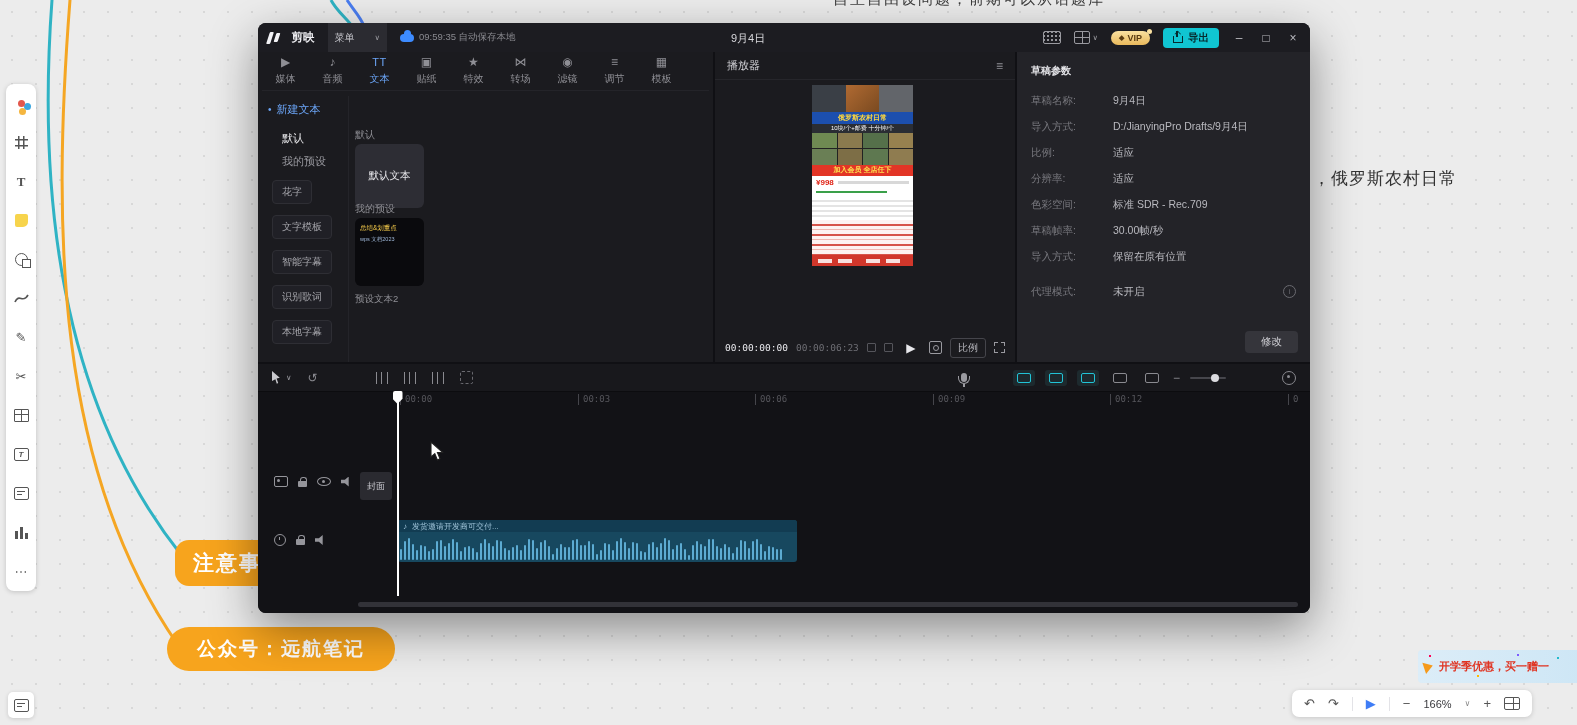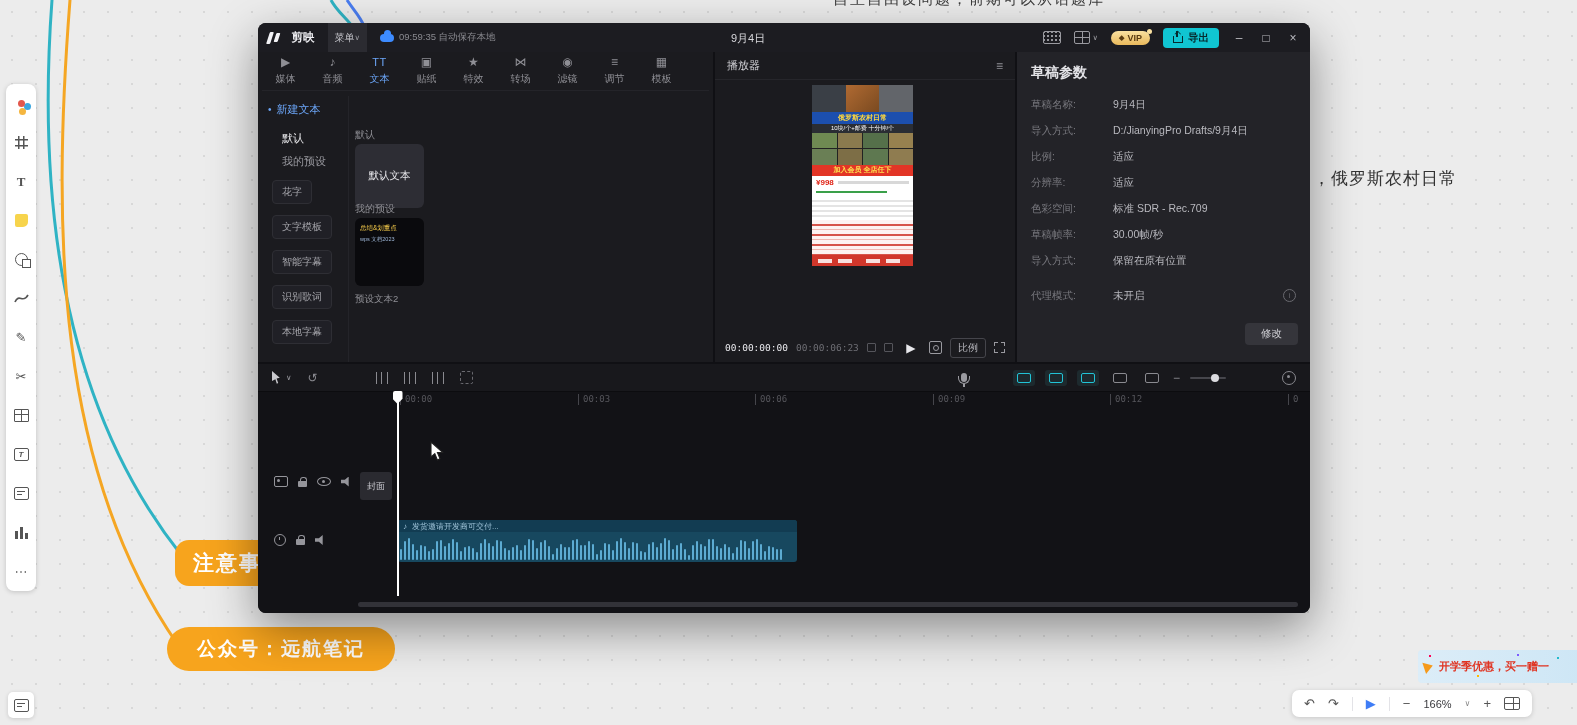--- a/index.html
+++ b/index.html
@@ -72,21 +72,21 @@
 
   
   .win{left:258px;top:23px;width:1052px;height:590px;background:#101014;border-radius:8px;
        box-shadow:0 16px 48px rgba(0,0,0,.42);z-index:10;overflow:hidden;color:#c9c9cf;}
   
   .tbar{position:absolute;left:0;top:0;width:100%;height:29px;background:#1c1c21;display:flex;align-items:center;padding:0 10px;box-sizing:border-box;gap:13px;}
   .logo{display:flex;gap:2.5px;align-items:center;}
   .logo i{width:4px;height:12px;background:#f2f2f5;transform:skewX(-18deg);border-radius:1px;}
   .logo i:last-child{height:9px;}
   .appname{color:#ededf1;font-size:11.5px;font-weight:bold;}
-  .menu-pill{background:#2b2b31;border-radius:3px;padding:18px 7px;font-size:10px;color:#c6c6cc;display:flex;gap:0;align-items:center;}
+  .menu-pill{background:#2b2b31;border-radius:3px;padding:18px 7px;font-size:10px;color:#c6c6cc;display:flex;gap:20px;align-items:center;}
   .caret{font-size:7.5px;color:#9a9aa0;}
   .autosave{display:flex;align-items:center;gap:5px;color:#8a8a90;font-size:9.5px;}
   .i-cloud{width:14px;height:8px;background:#3d8bff;border-radius:6px;position:relative;}
   .i-cloud::before{content:"";position:absolute;top:-4px;left:4px;width:7px;height:7px;background:#3d8bff;border-radius:50%;}
   .doc-title{position:absolute;left:473px;top:8px;font-size:11px;color:#d8d8dc;}
   .tbar-right{margin-left:auto;display:flex;align-items:center;gap:13px;}
   .i-kbd{width:16px;height:11px;border:1.2px solid #9a9aa0;border-radius:2px;background:radial-gradient(#9a9aa0 .7px,transparent .9px);background-size:4px 4px;background-position:2px 2px;}
   .i-panes{width:14px;height:11px;border:1.2px solid #9a9aa0;border-radius:2px;background:
      linear-gradient(#9a9aa0,#9a9aa0) 60% 0/1.2px 100% no-repeat,
      linear-gradient(#9a9aa0,#9a9aa0) 0 55%/100% 1.2px no-repeat;}
@@ -168,27 +168,27 @@
   .i-qual::after{content:"";position:absolute;right:2px;bottom:2px;width:4px;height:4px;border:1.1px solid #9a9aa0;border-radius:50%;}
   .ratio-btn{border:1px solid #45454b;border-radius:3px;padding:2px 7px;font-size:10px;color:#b9b9bf;}
   .i-corners{width:11px;height:11px;background:
      linear-gradient(#9a9aa0,#9a9aa0) 0 0/4px 1.2px,linear-gradient(#9a9aa0,#9a9aa0) 0 0/1.2px 4px,
      linear-gradient(#9a9aa0,#9a9aa0) 100% 0/4px 1.2px,linear-gradient(#9a9aa0,#9a9aa0) 100% 0/1.2px 4px,
      linear-gradient(#9a9aa0,#9a9aa0) 0 100%/4px 1.2px,linear-gradient(#9a9aa0,#9a9aa0) 0 100%/1.2px 4px,
      linear-gradient(#9a9aa0,#9a9aa0) 100% 100%/4px 1.2px,linear-gradient(#9a9aa0,#9a9aa0) 100% 100%/1.2px 4px;
      background-repeat:no-repeat;}
 
   
-  .pc-title{font-size:14px;color:#e4e4e8;font-weight:bold;margin-bottom:16px;}
+  .pc-title{font-size:10px;color:#e4e4e8;font-weight:bold;margin-bottom:16px;}
   .prow{display:flex;margin-bottom:13px;font-size:10.5px;line-height:13px;}
   .plabel{width:82px;color:#77777d;flex:0 0 82px;}
   .pvalue{color:#b9b9bf;}
   .prow.gap{margin-top:22px;position:relative;}
   .i-info{position:absolute;right:0;top:0;width:11px;height:11px;border:1px solid #6a6a70;border-radius:50%;color:#6a6a70;font-size:7.5px;display:flex;align-items:center;justify-content:center;}
-  .modify-btn{position:absolute;right:12px;bottom:17px;background:#35353b;color:#cfcfd4;font-size:10.5px;border-radius:4px;padding:4px 16px;}
+  .modify-btn{position:absolute;right:12px;bottom:9px;background:#35353b;color:#cfcfd4;font-size:10.5px;border-radius:4px;padding:4px 16px;}
 
   
   .tl{position:absolute;left:0;top:341px;width:1052px;height:249px;background:#121216;}
   .tl-bar{position:absolute;left:0;top:0;width:100%;height:28px;background:#18181c;border-bottom:1px solid #0c0c0f;box-sizing:border-box;display:flex;align-items:center;padding:0 14px;gap:16px;}
   .tl-bar .g{color:#8a8a90;font-size:12px;}
   .i-cursor{width:10px;height:13px;background:#c8c8cd;clip-path:polygon(0 0,78% 52%,46% 58%,62% 92%,48% 98%,34% 64%,0 76%);}
   .i-split{width:10px;height:12px;border-left:1.3px solid #8a8a90;border-right:1.3px solid #8a8a90;background:linear-gradient(#8a8a90,#8a8a90) 50% 0/1.3px 100% no-repeat;}
   .i-dashbox{width:11px;height:11px;border:1.2px dashed #6a6a70;border-radius:2px;}
   .i-mic{width:6px;height:9px;background:#9a9aa0;border-radius:3px;position:relative;margin-left:auto;}
   .i-mic::before{content:"";position:absolute;left:-2.5px;top:3px;width:10px;height:7px;border:1.2px solid #9a9aa0;border-top:none;border-radius:0 0 6px 6px;}

